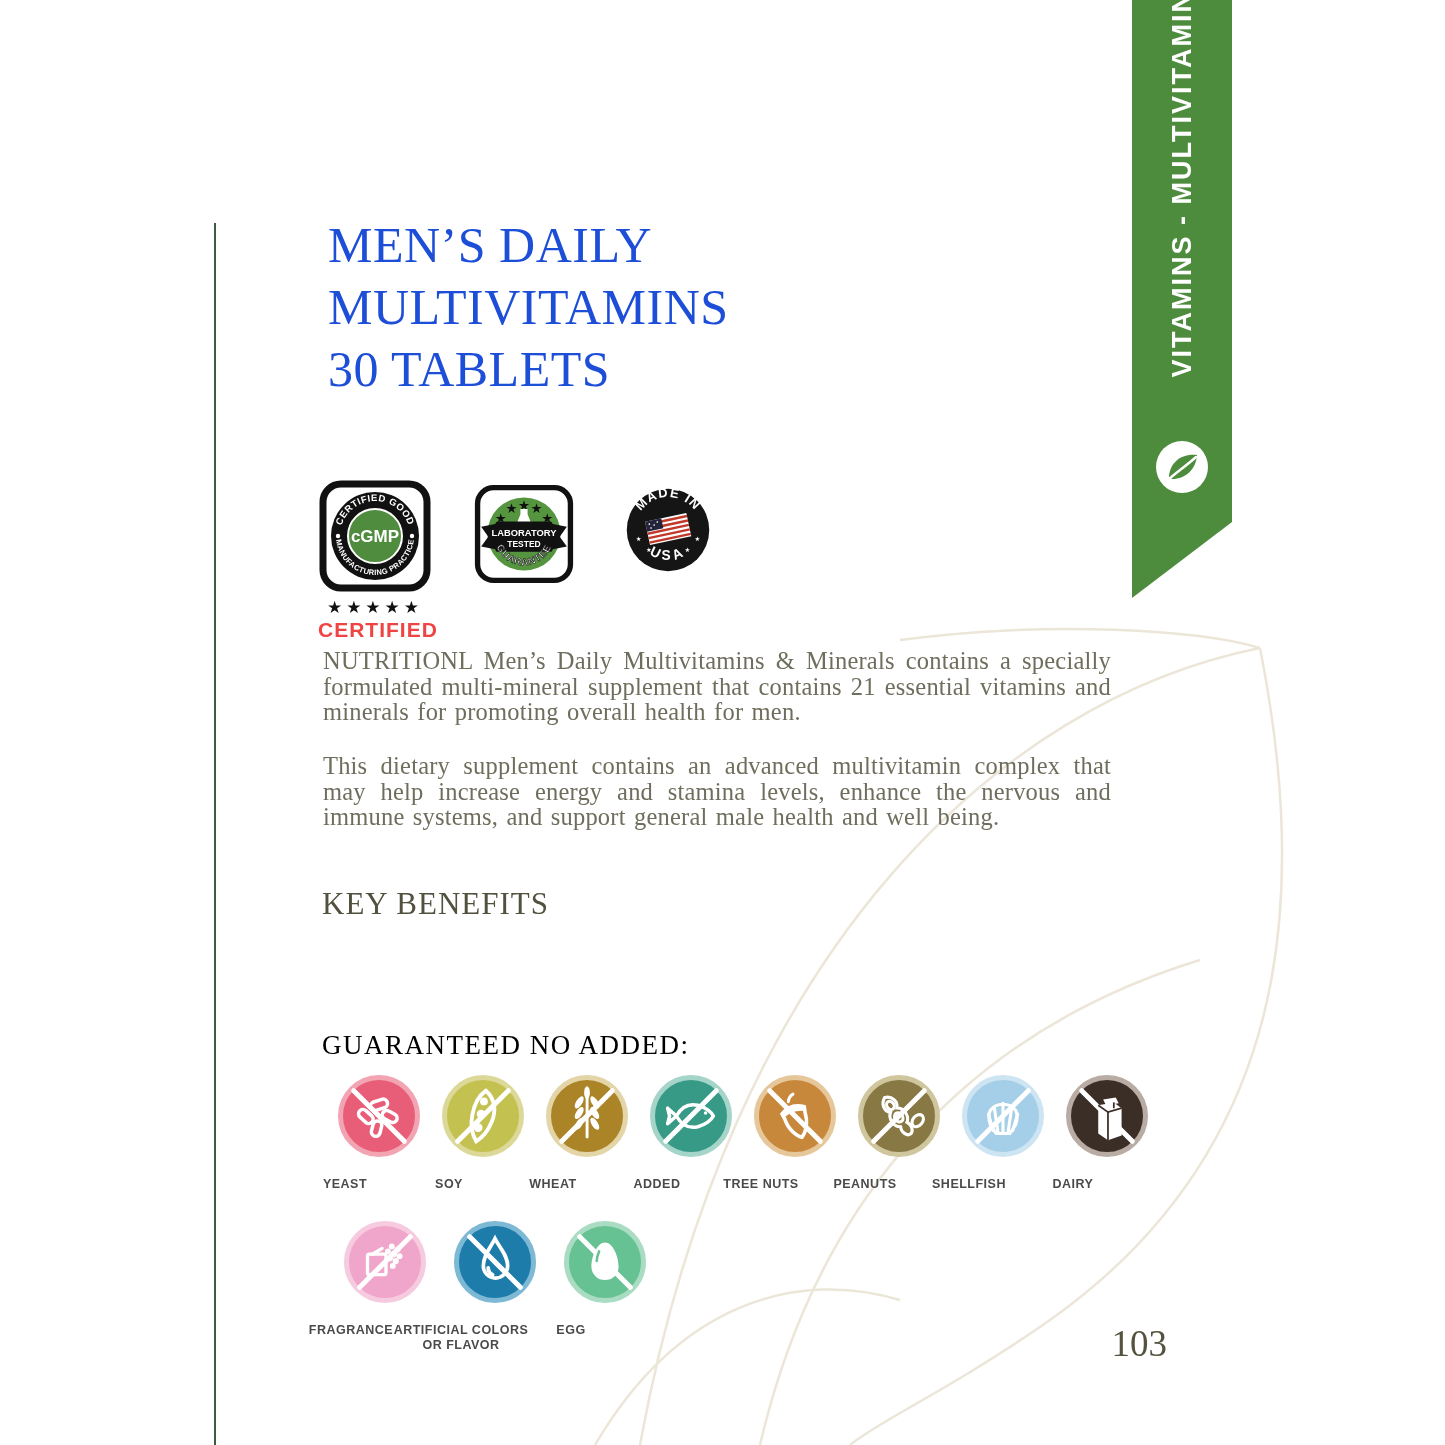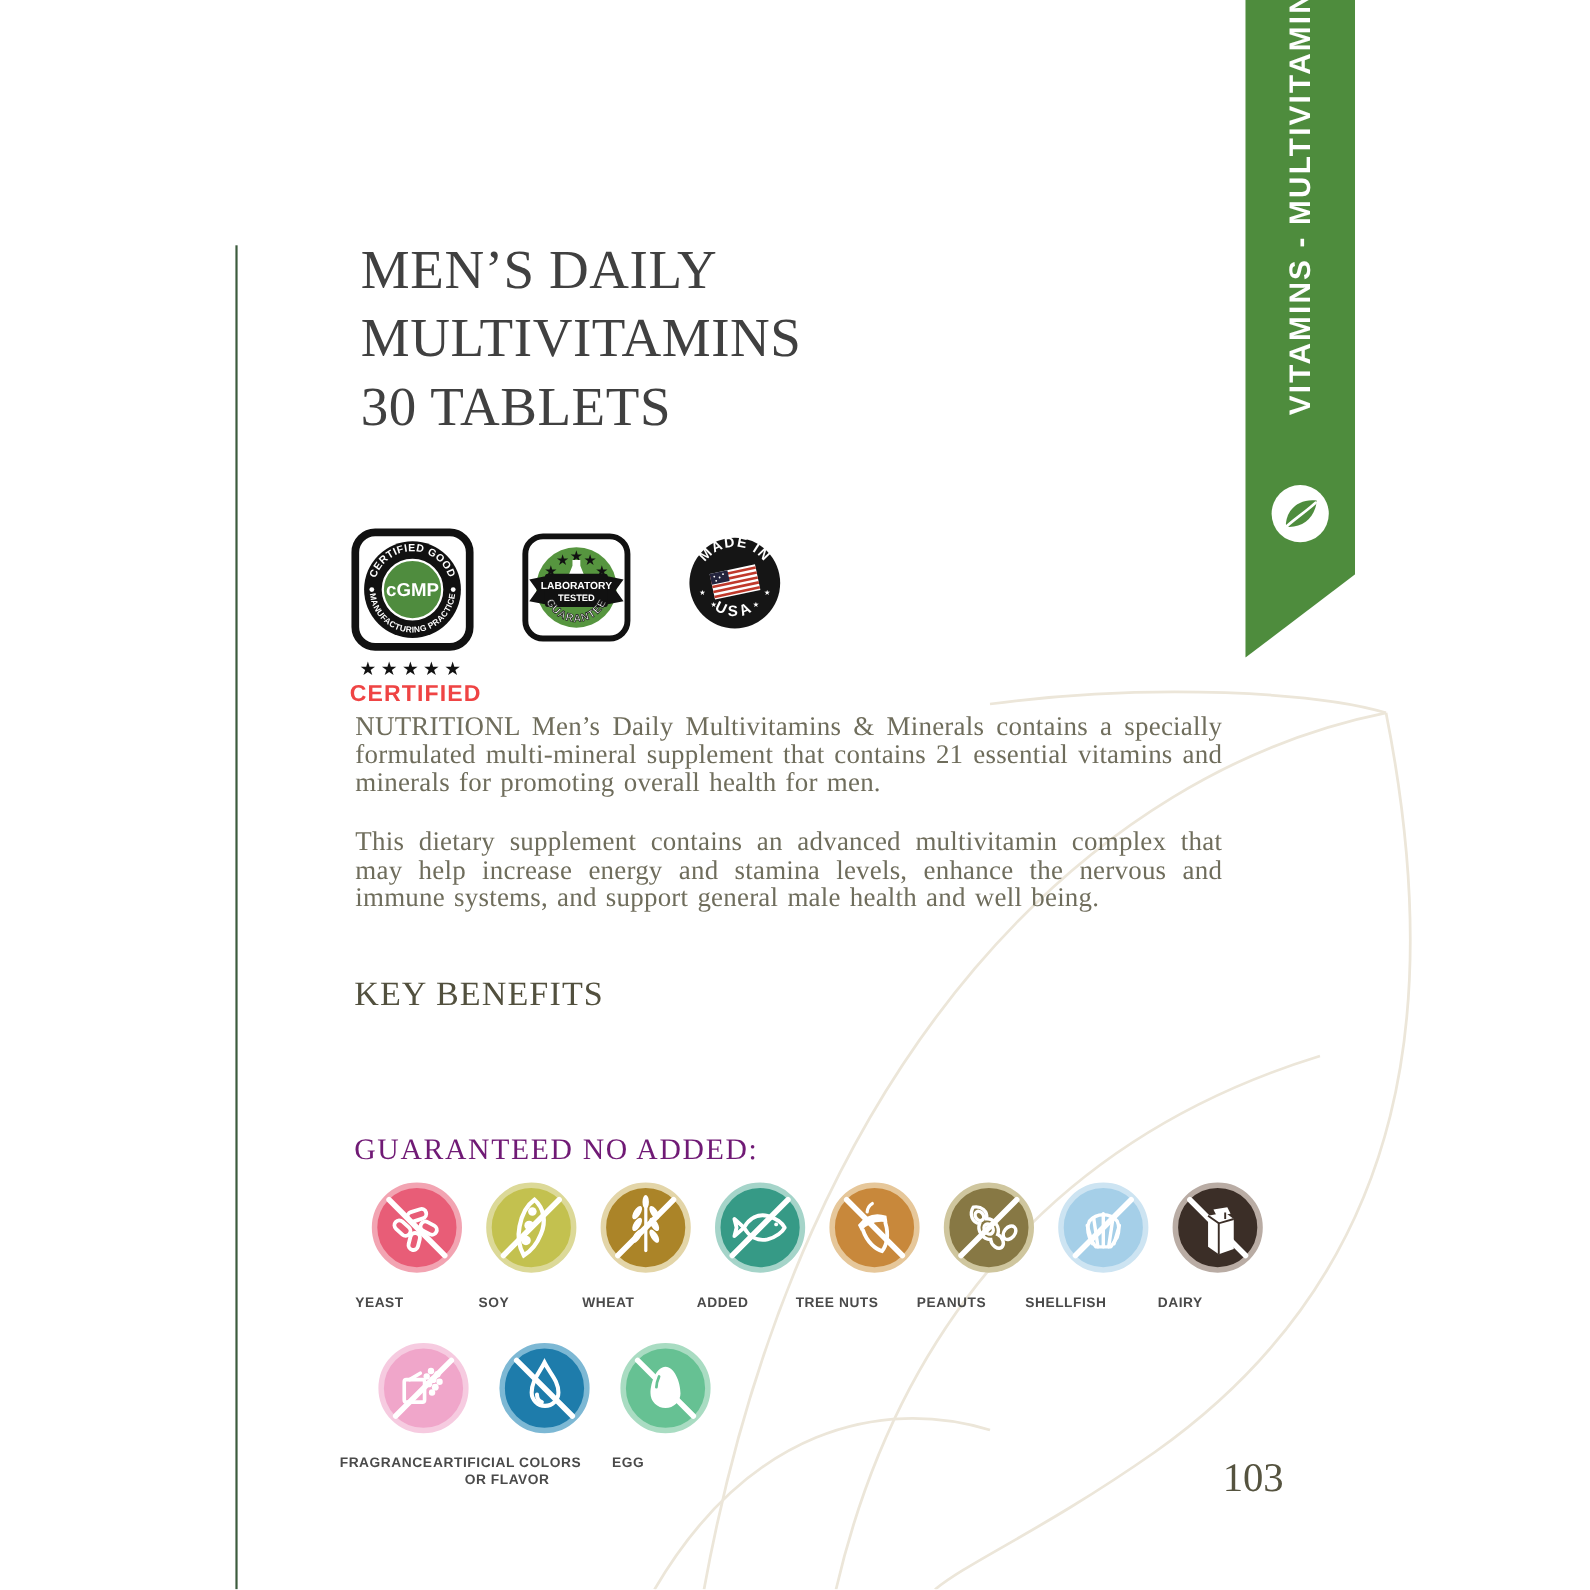--- a/index.html
+++ b/index.html
@@ -15,21 +15,21 @@
   .ribbon-textwrap{position:absolute;left:0;top:0;width:100%;height:368px;
           display:flex;align-items:center;justify-content:center;}
   .ribbon-text{writing-mode:vertical-rl;transform:rotate(180deg);white-space:nowrap;
           color:#ffffff;font-family:"Liberation Sans",sans-serif;font-weight:bold;
           font-size:27px;letter-spacing:2px;}
   .ribbon-logo{position:absolute;left:50%;top:467px;transform:translate(-50%,-50%);
           width:52px;height:52px;background:#ffffff;border-radius:50%;
           display:flex;align-items:center;justify-content:center;}
   
   .title{position:absolute;left:328px;top:214px;margin:0;font-weight:normal;
-         font-size:50px;line-height:62px;letter-spacing:.5px;color:#404040;}
+         font-size:50px;line-height:62px;letter-spacing:.5px;color:#1d4ed8;}
   .title span{display:block;}
   
   .badges{position:absolute;left:318px;top:480px;display:flex;align-items:flex-start;}
   .badge1{width:114px;text-align:center;}
   .badge2{margin-left:42px;margin-top:4px;}
   .badge3{margin-left:50px;margin-top:6px;}
   .badge-stars{font-size:17px;letter-spacing:4px;color:#111;line-height:20px;margin-top:2px;}
   .badge-cert{font-family:"Liberation Sans",sans-serif;font-weight:bold;font-size:21px;
          letter-spacing:1px;color:#ef4444;line-height:24px;}
   
@@ -37,21 +37,21 @@
         font-size:24.5px;line-height:25.5px;letter-spacing:.2px;word-spacing:2px;color:#6f6d5c;}
   .p1{top:648px;} .p2{top:753px;}
   
   .kb-heading{position:absolute;left:322px;top:886px;margin:0;font-weight:normal;
         font-size:31px;letter-spacing:1px;color:#52503e;}
   .kb-list{position:absolute;left:322px;top:922px;margin:0;padding:0;list-style:none;}
   .kb-list li{font-size:24.5px;line-height:28px;color:#64624f;}
   .kb-list .dot{display:inline-block;width:38px;color:#64624f;}
   
   .gna-heading{position:absolute;left:322px;top:1030px;margin:0;font-weight:normal;
-        font-size:27px;letter-spacing:1.5px;color:#701a75;}
+        font-size:27px;letter-spacing:1.5px;color:#000000;}
   .icon-row{position:absolute;display:flex;}
   #allergen-row1{left:316px;top:1075px;}
   #allergen-row2{left:316px;top:1221px;}
   .icon-item{display:flex;flex-direction:column;align-items:flex-end;}
   #allergen-row1 .icon-item{width:104px;}
   #allergen-row2 .icon-item{width:110px;}
   .circ{width:72px;height:72px;border-radius:50%;border:5px solid;box-sizing:content-box;}
   .circ svg{display:block;}
   .lbl{margin-top:20px;width:150px;text-align:center;
        font-family:"Liberation Sans",sans-serif;font-weight:bold;font-size:12.5px;

